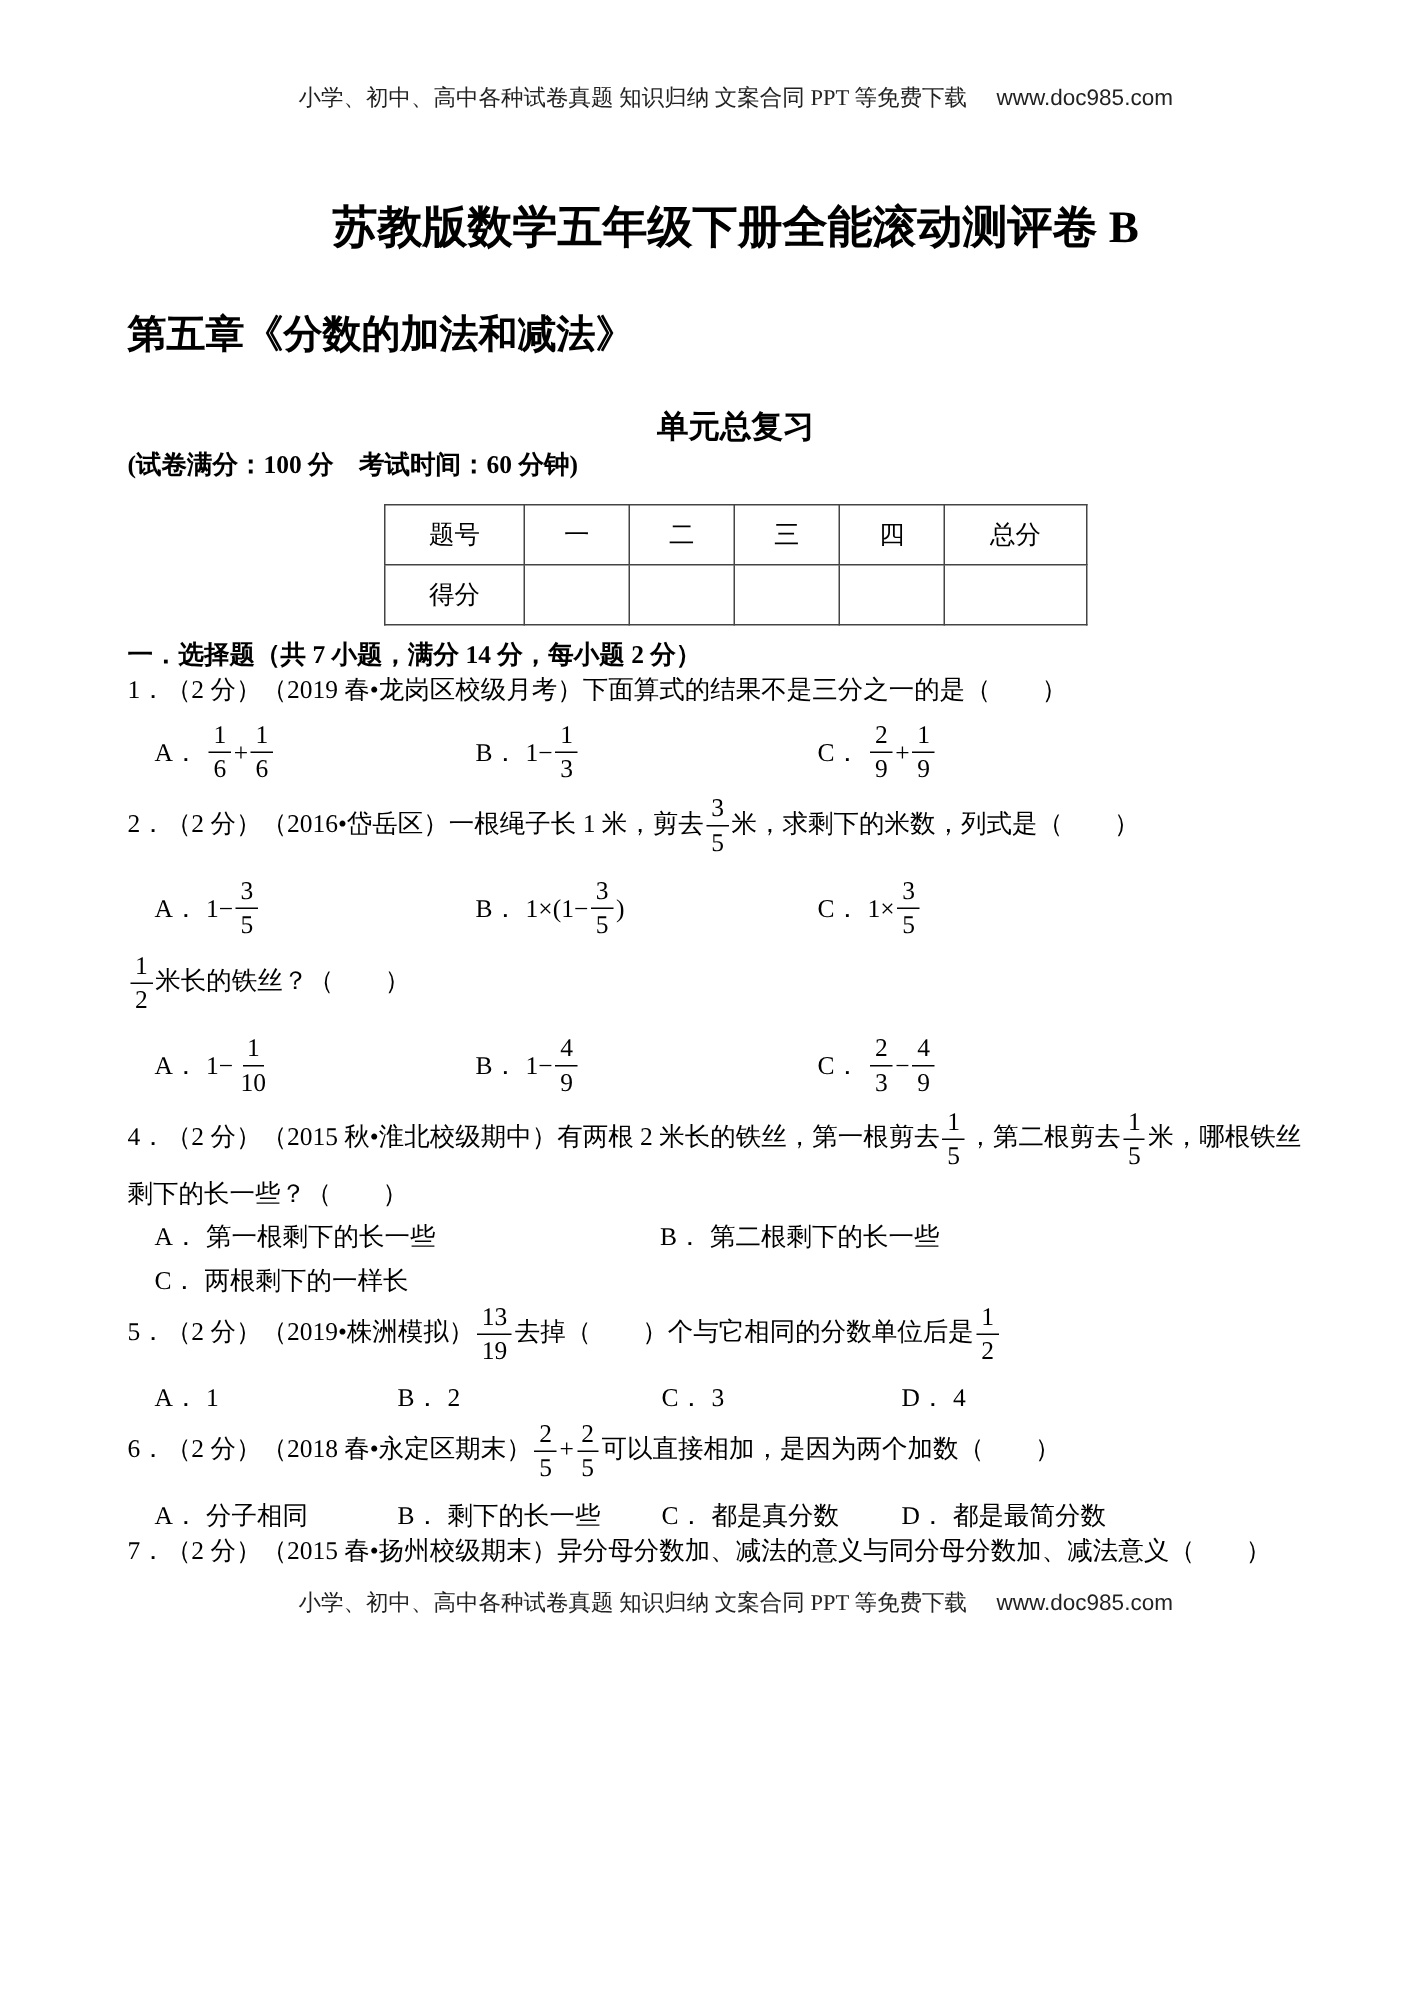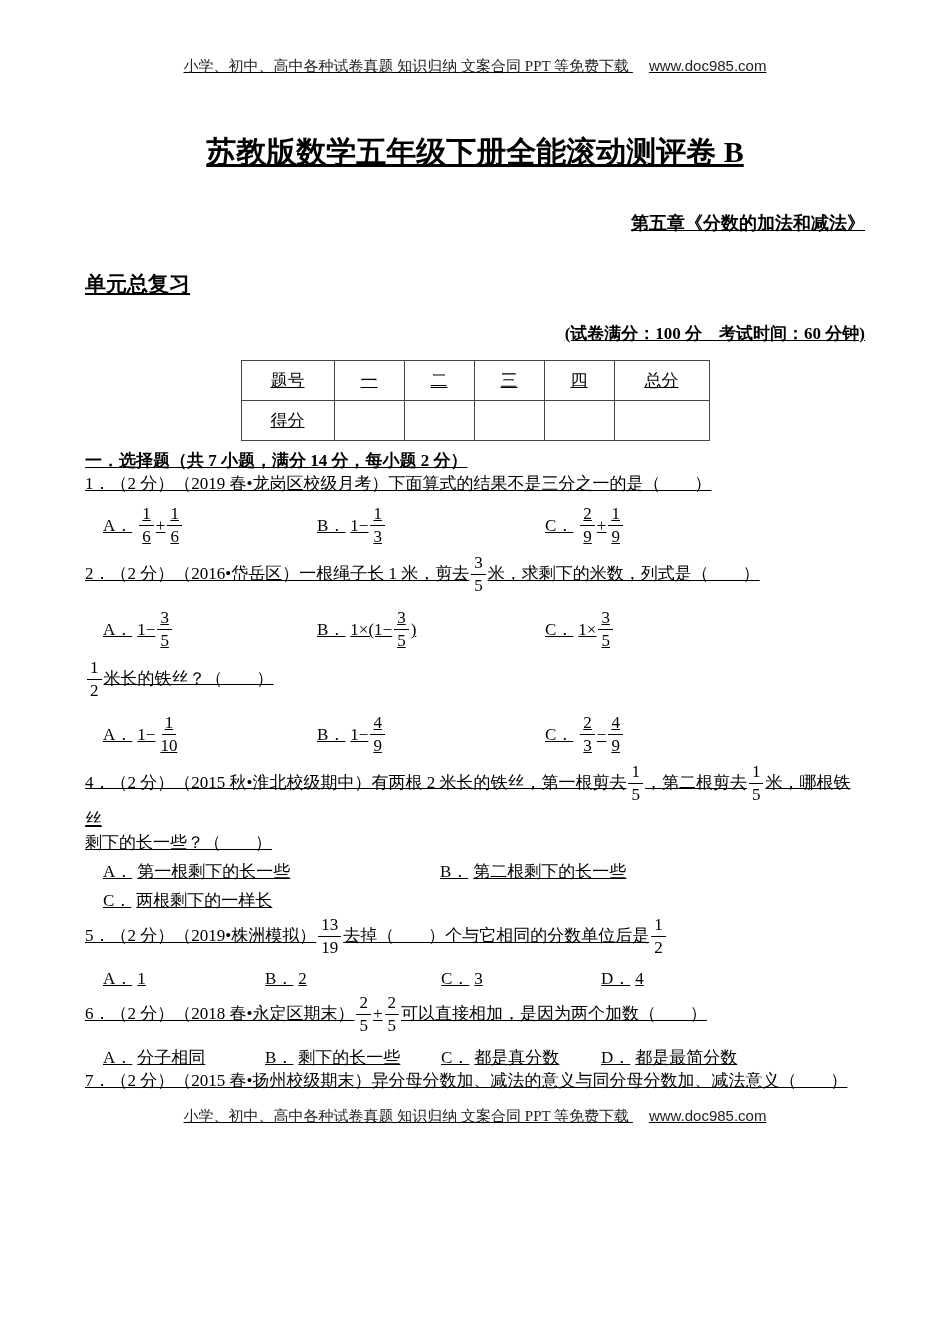--- a/index.html
+++ b/index.html
@@ -3,29 +3,29 @@
 <meta charset="utf-8">
 <style>
   * { box-sizing: border-box; }
   html, body { margin: 0; padding: 0; }
   body {
     width: 950px; height: 1344px;
     background: #ffffff; color: #000;
     font-family: "Liberation Serif", "DejaVu Serif", serif;
     overflow: hidden;
   }
-  .page { padding: 56px 85px 0 85px; text-decoration: underline; }
+  .page { padding: 56px 54px 0 85px; }
 
   .site-line { text-align: center; font-size: 15px; color: #222; line-height: 20px; white-space: nowrap; }
   .site-line .url { margin-left: 16px; font-family: "Liberation Sans", "DejaVu Sans", sans-serif; }
 
   .paper-title { margin: 56px 0 0 0; text-align: center; font-size: 30px; font-weight: bold; line-height: 40px; }
-  .chapter-title { margin: 36px 0 0 0; text-align: right; font-size: 18px; font-weight: bold; line-height: 30px; }
-  .review-title { margin: 32px 0 0 0; text-align: left; font-size: 21px; font-weight: bold; line-height: 28px; }
-  .exam-info { margin-top: 24px; text-align: right; font-size: 17px; font-weight: bold; line-height: 24px; }
+  .chapter-title { margin: 36px 0 0 0; text-align: left; font-size: 26px; font-weight: bold; line-height: 30px; }
+  .review-title { margin: 32px 0 0 0; text-align: center; font-size: 21px; font-weight: bold; line-height: 28px; }
+  .exam-info { text-align: left; font-size: 17px; font-weight: bold; line-height: 24px; }
 
   .score-table { margin: 14px auto 0 auto; border-collapse: collapse; table-layout: fixed; width: 468px; }
   .score-table td { border: 1px solid #444; text-align: center; vertical-align: middle; font-size: 17px; height: 40px; padding: 0; }
 
   .section-heading { margin-top: 8px; font-size: 17px; font-weight: bold; line-height: 23px; }
 
   .question { font-size: 17px; }
   .stem-line { line-height: 23px; }
   .opt-row { margin-top: 6px; margin-left: 18px; display: flex; align-items: center; line-height: 23px; }
   .opt { display: flex; align-items: center; white-space: nowrap; }

